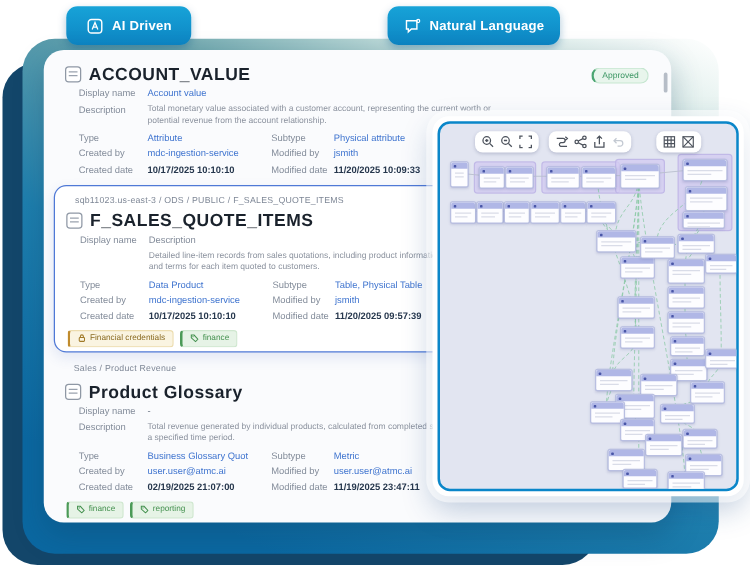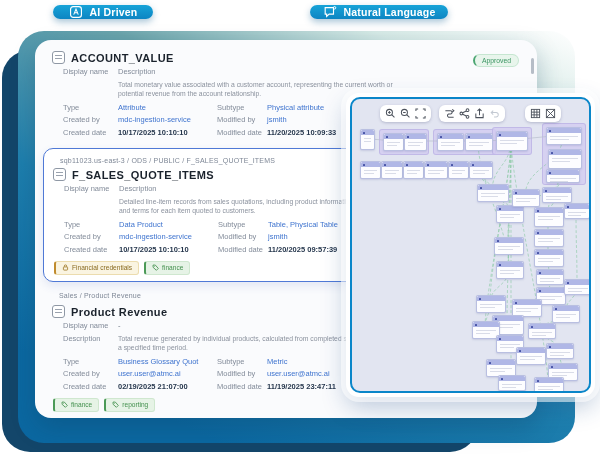--- a/index.html
+++ b/index.html
@@ -6,21 +6,21 @@
   .stage{position:relative;width:600px;height:459px;overflow:hidden;background:#fff;
          font-family:"Liberation Sans",sans-serif;}
 
   
   .bg-navy{position:absolute;left:2px;top:50px;width:476px;height:402px;
            background:#13466a;border-radius:28px;}
   .bg-grad{position:absolute;left:18px;top:31px;width:557px;height:412px;border-radius:26px;
            background:linear-gradient(205deg,#ffffff 0%,#d6eae6 14%,#6aa4ab 32%,#1e7fae 58%,#0b68a1 86%);}
 
   
-  .pill{position:absolute;top:5px;height:14px;display:flex;align-items:center;justify-content:center;
+  .pill{position:absolute;top:5px;height:31px;display:flex;align-items:center;justify-content:center;
         gap:7px;background:linear-gradient(180deg,#17a3d8,#0d85c3);border-radius:9px;color:#fff;
         font-size:10.5px;font-weight:bold;box-shadow:0 3px 7px rgba(10,90,140,.35);letter-spacing:.2px;}
   .p1{left:53px;width:100px}.p2{left:165px;width:125px}.p3{left:310px;width:138px}
   .picon{width:14px;height:14px;flex:0 0 auto;display:block}
 
   
   .panel{position:absolute;left:35px;top:40px;width:502px;height:378px;background:#fafbfd;
          border-radius:16px;box-shadow:0 10px 24px rgba(15,60,95,.28);}
   .scroll-thumb{position:absolute;right:3px;top:18px;width:3px;height:16px;border-radius:2px;background:#b6bdc7;}
 
@@ -29,21 +29,21 @@
   .card-2{top:108px;height:132px;background:#fff;border:1.5px solid #4f79d6;border-radius:10px;
           box-shadow:0 4px 10px rgba(60,90,180,.12);}
   .card-3{top:248px;height:124px;}
 
   .crumb{font-size:7px;color:#7e8796;letter-spacing:.2px;margin:8px 0 0 16px;}
   .card-3 .crumb{margin-top:4px;}
   .trow{display:flex;align-items:center;gap:6px;margin:6px 0 3px 9px;}
   .card-2 .trow{margin-top:4px;}
   .doc{width:11px;height:11px;border:1.1px solid #8f98a5;border-radius:3px;position:relative;flex:0 0 auto;background:#fff;}
   .doc::after{content:"";position:absolute;left:2px;right:2px;top:3px;height:1px;background:#9aa2ae;box-shadow:0 3px 0 #9aa2ae;}
-  .ctitle{font-size:11px;font-weight:bold;color:#1a222c;letter-spacing:.4px;}
+  .ctitle{font-size:14px;font-weight:bold;color:#1a222c;letter-spacing:.4px;}
   .badge{position:absolute;right:8px;top:9px;font-size:6.8px;color:#3a9562;background:#e8f5ec;
          border:1px solid #c6e6d1;border-left:2.5px solid #4aa571;border-radius:8px;padding:2px 7px;}
 
   .grid{display:grid;grid-template-columns:55px 99px 50px 1fr;row-gap:3.5px;margin-left:20px;
         font-size:7.5px;align-items:start;}
   .lbl{color:#838c9a;}
   .link{color:#3f74cf;}
   .strong{color:#26374d;font-weight:bold;}
   .dim{color:#6c7684;}
   .desc{grid-column:2/5;max-width:300px;color:#8b929e;font-size:6.8px;line-height:1.45;}
@@ -103,20 +103,21 @@
     <div class="scroll-thumb"></div>
 
     <div class="card card-1">
       <div class="badge">Approved</div>
       <div class="trow">
         <span class="doc"></span>
         <span class="ctitle">ACCOUNT_VALUE</span>
       </div>
       <div class="grid">
         <span class="lbl">Display name</span>
+        <span class="link" style="grid-column:2/5">Account value</span>
         <span class="lbl">Description</span>
         <span class="desc">Total monetary value associated with a customer account, representing the current worth or potential revenue from the account relationship.</span>
         <span class="lbl">Type</span>
         <span class="link">Attribute</span>
         <span class="lbl">Subtype</span>
         <span class="link">Physical attribute</span>
         <span class="lbl">Created by</span>
         <span class="link">mdc-ingestion-service</span>
         <span class="lbl">Modified by</span>
         <span class="link">jsmith</span>
@@ -165,21 +166,21 @@
           </svg>
           <span>finance</span>
         </span>
       </div>
     </div>
 
     <div class="card card-3">
       <div class="crumb">Sales / Product Revenue</div>
       <div class="trow">
         <span class="doc"></span>
-        <span class="ctitle">Product Revenue</span>
+        <span class="ctitle">Product Glossary</span>
       </div>
       <div class="grid">
         <span class="lbl">Display name</span>
         <span class="dim" style="grid-column:2/5">-</span>
         <span class="lbl">Description</span>
         <span class="desc">Total revenue generated by individual products, calculated from completed sales transactions over a specified time period.</span>
         <span class="lbl">Type</span>
         <span class="link">Business Glossary Quot</span>
         <span class="lbl">Subtype</span>
         <span class="link">Metric</span>

